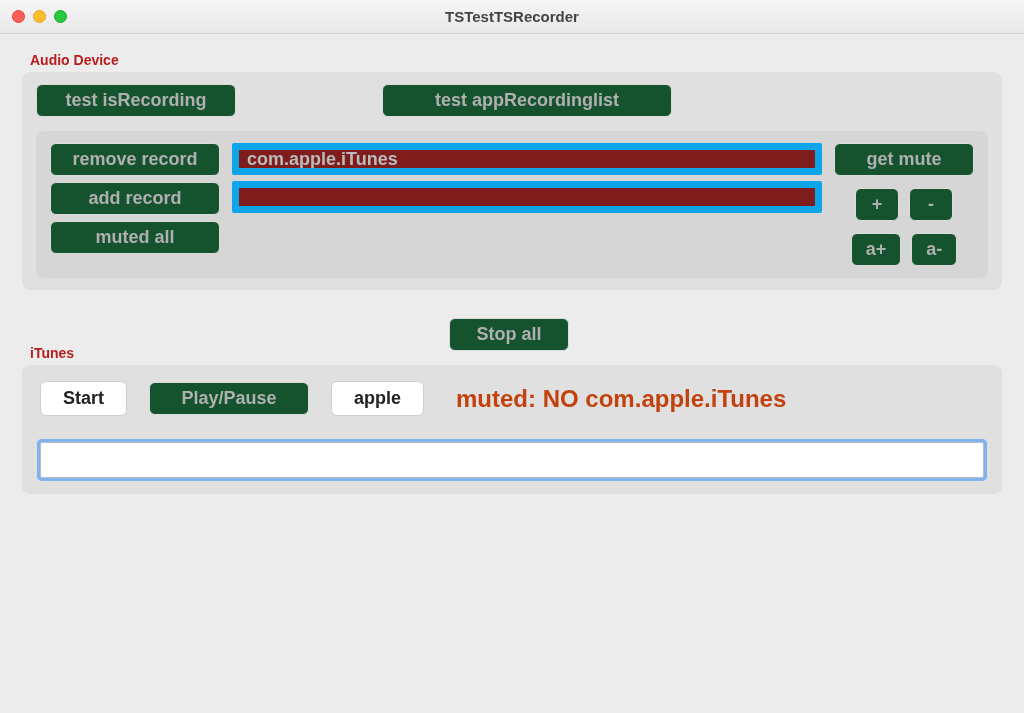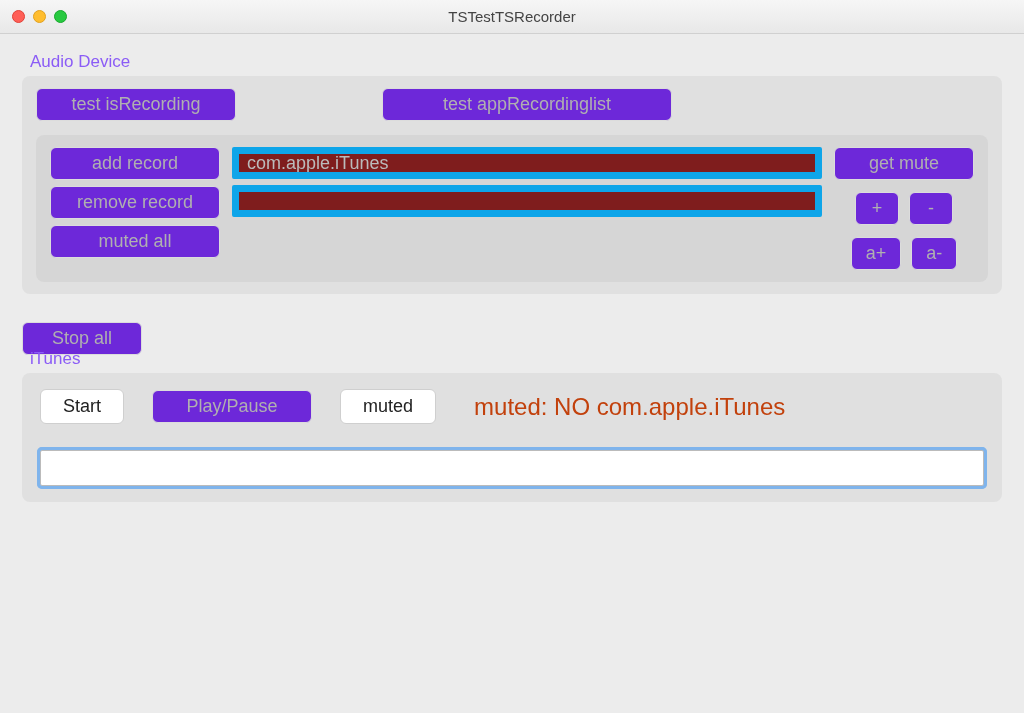--- a/index.html
+++ b/index.html
@@ -1,19 +1,20 @@
 <!DOCTYPE html>
 <html><head>
   <meta charset="utf-8">
   <style>
     * {
       box-sizing: border-box;
       margin: 0;
       padding: 0;
       font-family: -apple-system, BlinkMacSystemFont, "Helvetica Neue", sans-serif;
+      font-weight: bold;
     }
     body {
       background: #ececec;
       width: 1024px;
       height: 713px;
       overflow: hidden;
     }
     .titlebar {
       height: 34px;
       background: linear-gradient(#f6f6f6, #e8e8e8);
@@ -40,22 +41,22 @@
       left: 0; right: 0;
       text-align: center;
       font-size: 15px;
       color: #444;
       pointer-events: none;
     }
     .content {
       padding: 18px 22px;
     }
     .section-label {
-      font-size: 17px;
-      color: #8b5cf6;
+      font-size: 14px;
+      color: #b91c1c;
       margin-bottom: 4px;
       margin-left: 8px;
     }
     .group-box {
       background: #e0e0e0;
       border-radius: 8px;
       padding: 12px 14px;
     }
     .row {
       display: flex;
@@ -67,21 +68,21 @@
       border: 1px solid #d6d6d6;
       border-radius: 6px;
       padding: 5px 14px;
       font-size: 18px;
       color: #333;
       cursor: pointer;
       text-align: center;
       white-space: nowrap;
     }
     .btn.disabled {
-      background: #6d28d9;
+      background: #14532d;
       color: #b0b0b0;
       border-color: #dcdcdc;
       cursor: default;
     }
     .inner-box {
       background: #d6d6d6;
       border-radius: 8px;
       padding: 12px 14px;
       margin-top: 14px;
       display: flex;
@@ -132,38 +133,38 @@
       margin-top: 4px;
       display:flex;
       justify-content:center;
       width:100%;
     }
     .show-result-row .btn.disabled {
       width: 160px;
     }
     .stop-all-row {
       display: flex;
-      justify-content: flex-start;
+      justify-content: center;
       margin-top: 28px;
       margin-bottom: -6px;
       padding-right: 6px;
     }
     .itunes-section {
       margin-top: -2px;
     }
     .itunes-group {
       background: #e0e0e0;
       border-radius: 8px;
       padding: 16px 18px;
       margin-top: 4px;
     }
     .controls-row {
       display: flex;
       align-items: center;
-      gap: 28px;
+      gap: 22px;
     }
     .btn.solid {
       background: #ffffff;
       color: #222;
       border: 1px solid #cfcfcf;
       padding: 6px 22px;
     }
     .status-text {
       font-size: 24px;
       color: #c2410c;
@@ -200,22 +201,22 @@
   <div class="section-label">Audio Device</div>
   <div class="group-box">
     <div class="row">
       <button class="btn disabled" style="width:200px;">test isRecording</button>
       <div style="width:110px;"></div>
       <button class="btn disabled" style="width:290px;">test appRecordinglist</button>
     </div>
 
     <div class="inner-box">
       <div class="left-col">
+        <button class="btn disabled">remove record</button>
         <button class="btn disabled">add record</button>
-        <button class="btn disabled">remove record</button>
         <button class="btn disabled">muted all</button>
       </div>
 
       <div class="mid-col">
         <input class="text-input" value="com.apple.iTunes" style="">
         <input class="text-input" value="" style="">
       </div>
 
       <div class="right-col">
         <button class="btn disabled wide">get mute</button>
@@ -234,20 +235,20 @@
   <div class="stop-all-row">
     <button class="btn disabled" style="width:120px;">Stop all</button>
   </div>
 
   <div class="itunes-section">
     <div class="section-label">iTunes</div>
     <div class="itunes-group">
       <div class="controls-row">
         <button class="btn solid">Start</button>
         <button class="btn disabled" style="width:160px;">Play/Pause</button>
-        <button class="btn solid">muted</button>
+        <button class="btn solid">apple</button>
         <div class="status-text">muted: NO  com.apple.iTunes</div>
       </div>
       <input class="focus-input" value="" style="">
     </div>
   </div>
 
 </div>
 
 </body></html>

